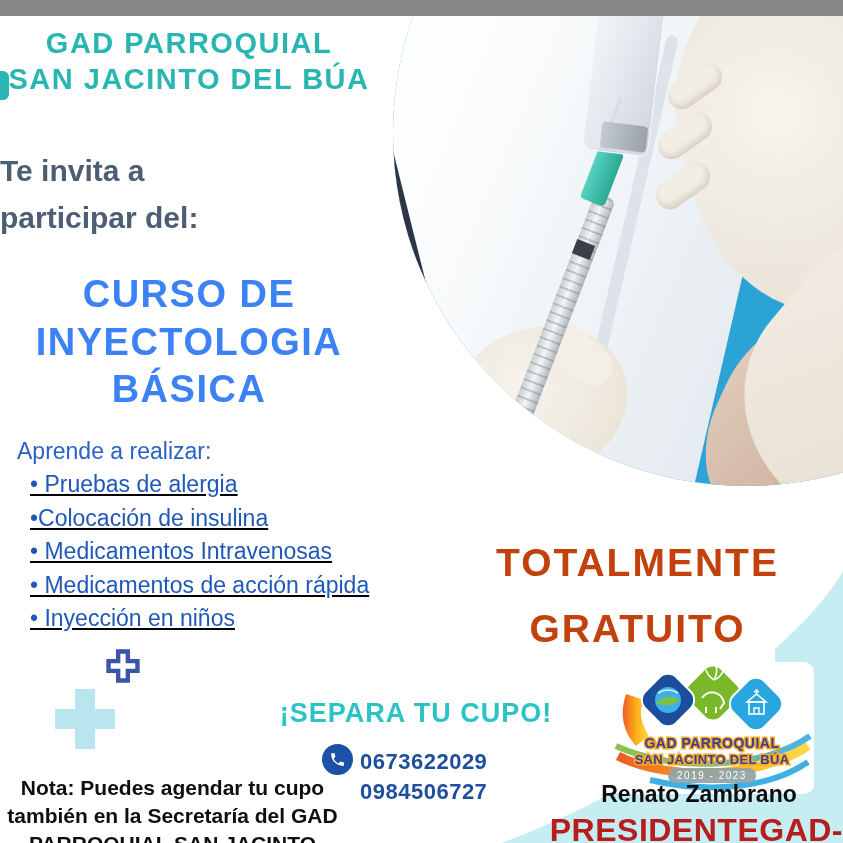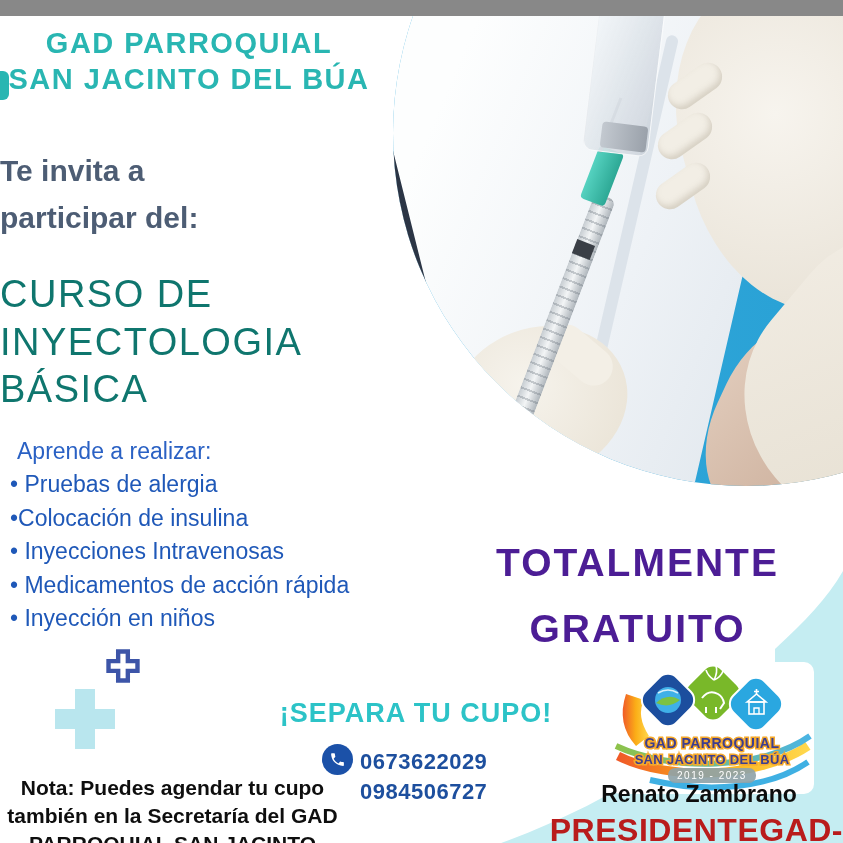--- a/index.html
+++ b/index.html
@@ -14,29 +14,29 @@
   .org-title{
     position:absolute;left:0;top:10px;width:378px;text-align:center;
     font-size:29px;font-weight:800;letter-spacing:1.5px;line-height:1.24;
     color:#29b6b2;
   }
   .invite{
     position:absolute;left:0;top:132px;width:372px;
     font-size:30px;font-weight:700;line-height:1.55;color:#4d5d74;
   }
   .course-title{
-    position:absolute;left:0;top:255px;width:378px;
-    font-size:38px;font-weight:400;letter-spacing:1.5px;line-height:1.25;
-    color:#0f766e;
+    position:absolute;left:0;top:255px;width:378px;text-align:center;
+    font-size:38px;font-weight:700;letter-spacing:1.5px;line-height:1.25;
+    color:#3b82f6;
   }
   .learn-heading{
     position:absolute;left:17px;top:422px;
     font-size:23px;font-weight:500;color:#2a61c4;
   }
-  .learn-list{position:absolute;left:10px;top:452px;width:420px;}
+  .learn-list{position:absolute;left:30px;top:452px;width:420px;text-decoration:underline;}
   .learn-item{
     font-size:23px;font-weight:500;color:#1f58b8;line-height:33.5px;
   }
 
   
   .cross-outline{position:absolute;left:105px;top:632px;width:36px;height:36px;}
   .cross-solid{position:absolute;left:53px;top:671px;width:64px;height:64px;}
 
   
   .cupos{
@@ -58,21 +58,21 @@
   }
   .note{
     position:absolute;left:0px;top:758px;width:345px;text-align:center;
     font-size:21px;font-weight:800;color:#0e0e0e;line-height:28px;
   }
 
   
   .free{
     position:absolute;left:445px;top:514px;width:385px;text-align:center;
     font-size:39px;font-weight:800;letter-spacing:2px;line-height:1.7;
-    color:#4c1d95;
+    color:#c2410c;
   }
   .signature-name{
     position:absolute;left:555px;top:765px;width:288px;text-align:center;
     font-size:23px;font-weight:700;color:#0d0d0d;
   }
   .signature-role{
     position:absolute;left:548px;top:796px;width:295px;text-align:right;
     font-size:32px;font-weight:800;color:#b91c1c;letter-spacing:.5px;
   }
 
@@ -205,21 +205,21 @@
   <div class="invite pre">Te invita a
 participar del:</div>
   <div class="course-title pre">CURSO DE
 INYECTOLOGIA
 BÁSICA</div>
 
   <div class="learn-heading">Aprende a realizar:</div>
   <div class="learn-list">
     <div class="learn-item">• Pruebas de alergia</div>
     <div class="learn-item">•Colocación de insulina</div>
-    <div class="learn-item">• Inyecciones Intravenosas</div>
+    <div class="learn-item">• Medicamentos Intravenosas</div>
     <div class="learn-item">• Medicamentos de acción rápida</div>
     <div class="learn-item">• Inyección en niños</div>
   </div>
 
   <svg class="cross-outline" viewBox="0 0 41 41">
     <path d="M15,4 h11 v11 h11 v11 h-11 v11 h-11 v-11 H4 v-11 h11 Z" fill="#ffffff" stroke="#3d55a8" stroke-width="5"></path>
   </svg>
   <svg class="cross-solid" viewBox="0 0 64 64">
     <path d="M22,2 h20 v20 h20 v20 h-20 v20 h-20 v-20 H2 v-20 h20 Z" fill="#b9e6ee"></path>
   </svg>

